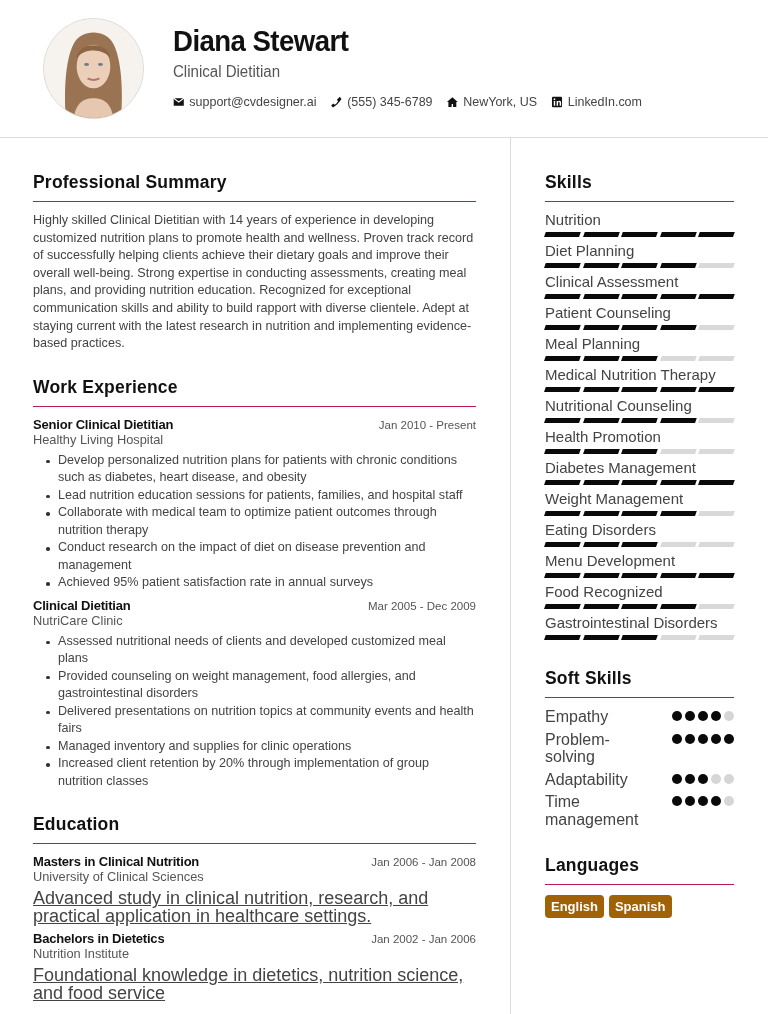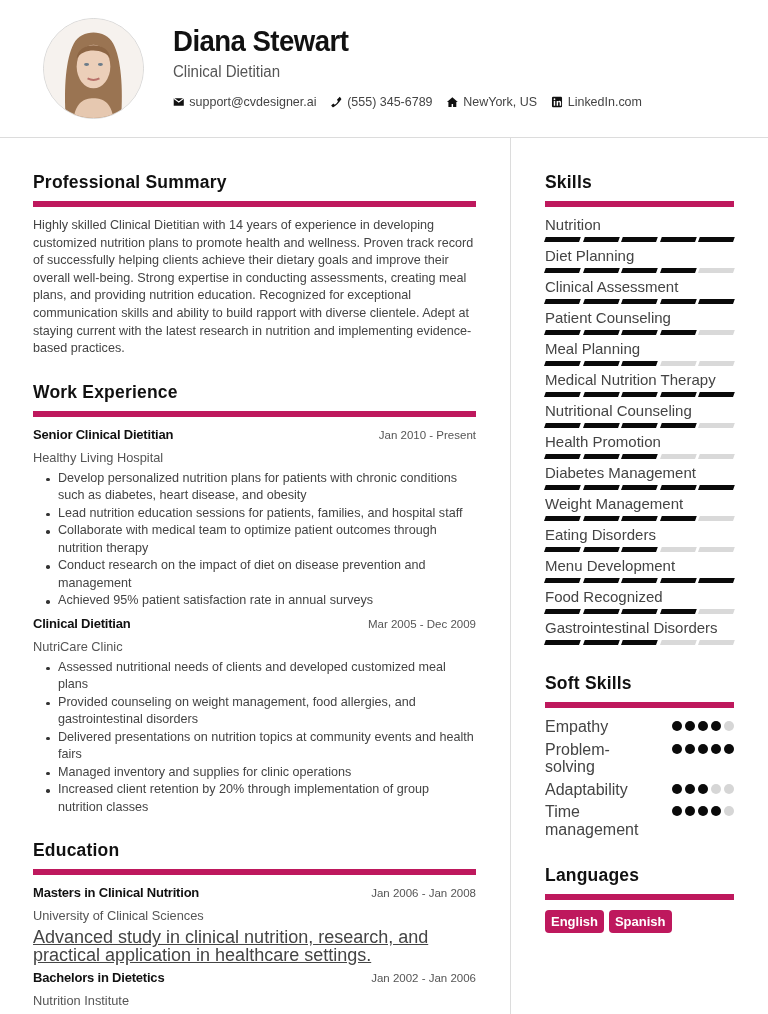--- a/index.html
+++ b/index.html
@@ -49,31 +49,31 @@
       position: absolute; left: 510px; top: 138px; width: 1px; height: 876px;
       background: #dcdcdc;
     }
     .left { position: absolute; left: 33px; top: 138px; width: 443px; }
     .right { position: absolute; left: 545px; top: 138px; width: 189px; }
 
     .section-title {
       font-size: 17.5px; font-weight: 700; color: #111;
       letter-spacing: 0.2px;
       padding-bottom: 8px;
-      border-bottom: 6px solid #be185d;
+      border-bottom: 1px solid #be185d;
       margin-bottom: 10px;
     }
     .summary {
       font-size: 12.6px; line-height: 17.6px; color: #444;
     }
     .job { margin-bottom: 6px; }
     .job-head { display: flex; justify-content: space-between; align-items: baseline; }
     .job-title { font-size: 13px; font-weight: 700; color: #111; letter-spacing: -0.2px; }
     .job-date { font-size: 11.5px; color: #555; }
-    .job-org { font-size: 12.8px; color: #555; margin-top: 8px; }
+    .job-org { font-size: 12.8px; color: #555; margin-top: 0; }
     .bullets { list-style: none; margin-top: 5px; }
     .bullets li {
       position: relative; padding-left: 25px;
       font-size: 12.6px; line-height: 17.5px; color: #444;
     }
     .bullets li::before {
       content: ""; position: absolute; left: 13px; top: 8px;
       width: 3.5px; height: 3.5px; border-radius: 50%; background: #333;
     }
     .edu { margin-bottom: 6px; }
@@ -90,21 +90,21 @@
     .seg.on { background: #0a0a0a; }
 
     .soft-row { display: flex; justify-content: space-between; align-items: flex-start; margin-bottom: 5px; }
     .soft-name { font-size: 16px; color: #444; line-height: 17.5px; width: 110px; }
     .dots { display: flex; gap: 3px; margin-top: 3px; }
     .dot { width: 10px; height: 10px; border-radius: 50%; background: #d6d6d6; }
     .dot.on { background: #0a0a0a; }
 
     .langs { display: flex; gap: 5px; }
     .lang {
-      background: #be185d; color: #fff;
+      background: #a16207; color: #fff;
       font-size: 13px; font-weight: 600;
       padding: 4px 6px; border-radius: 4px; line-height: 15px;
     }
   </style>
 </head>
 <body>
 
 <div class="page">
 
   <div class="header">

